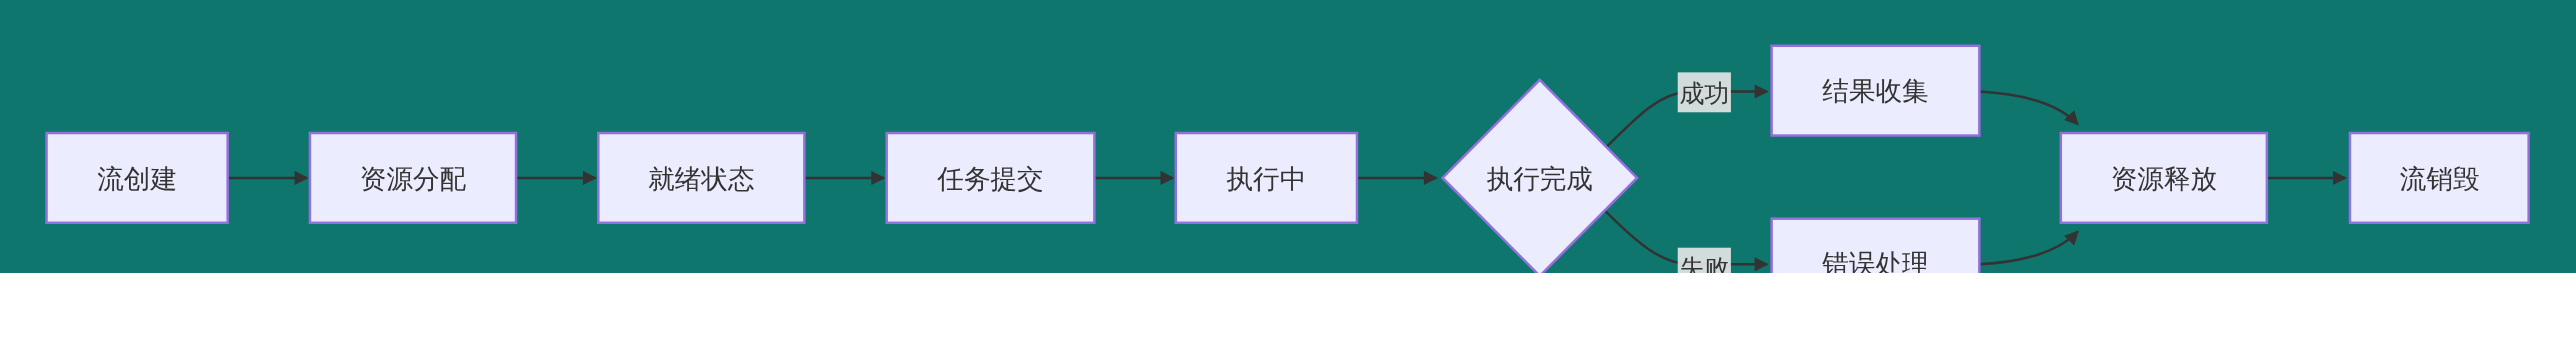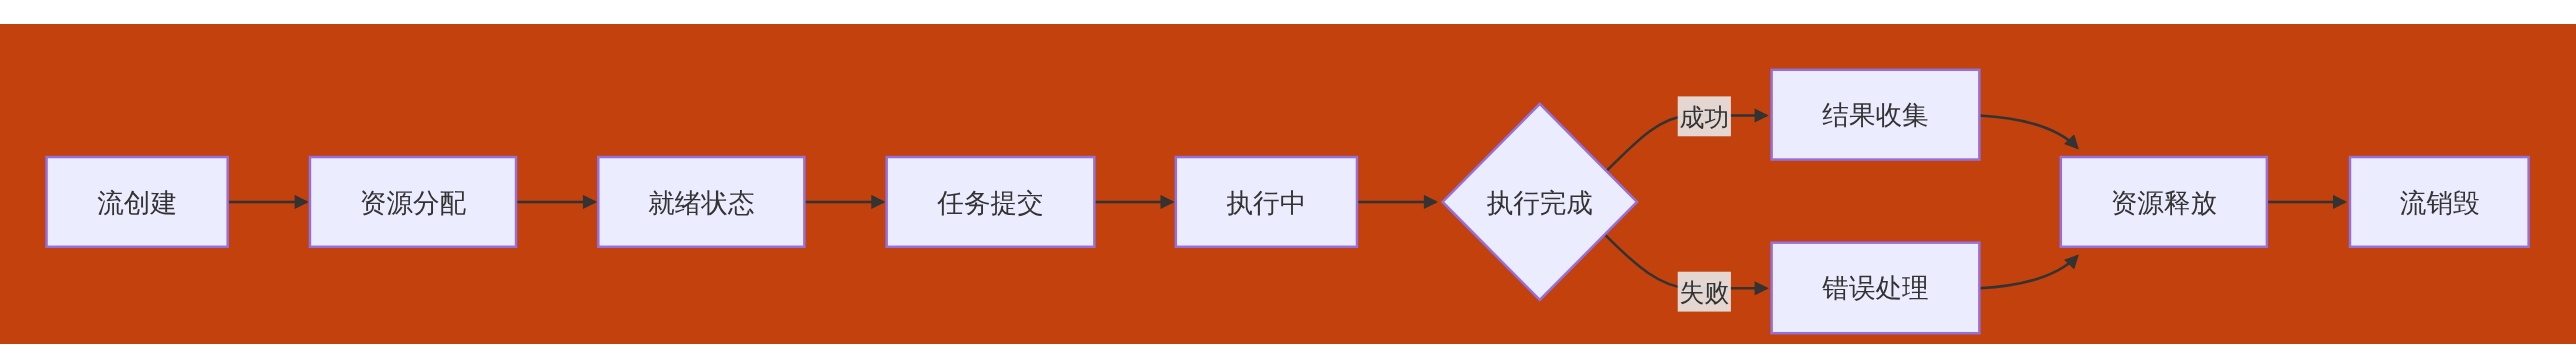--- a/index.html
+++ b/index.html
@@ -3,24 +3,23 @@
 <meta charset="utf-8">
 <style>
   html, body {
     margin: 0;
     padding: 0;
     background: #ffffff;
     font-family: "Liberation Sans", sans-serif;
   }
   .canvas-wrap {
     width: 2576px;
-    height: 320px;
-    background: #c2410c;
+    height: 273px;
+    background: #0f766e;
     position: relative;
-    margin-top: 24px;
   }
   svg { display: block; }
   .node-box {
     fill: #ECECFF;
     stroke: #9370DB;
     stroke-width: 3;
   }
   .node-label {
     fill: #333333;
     font-size: 32px;

